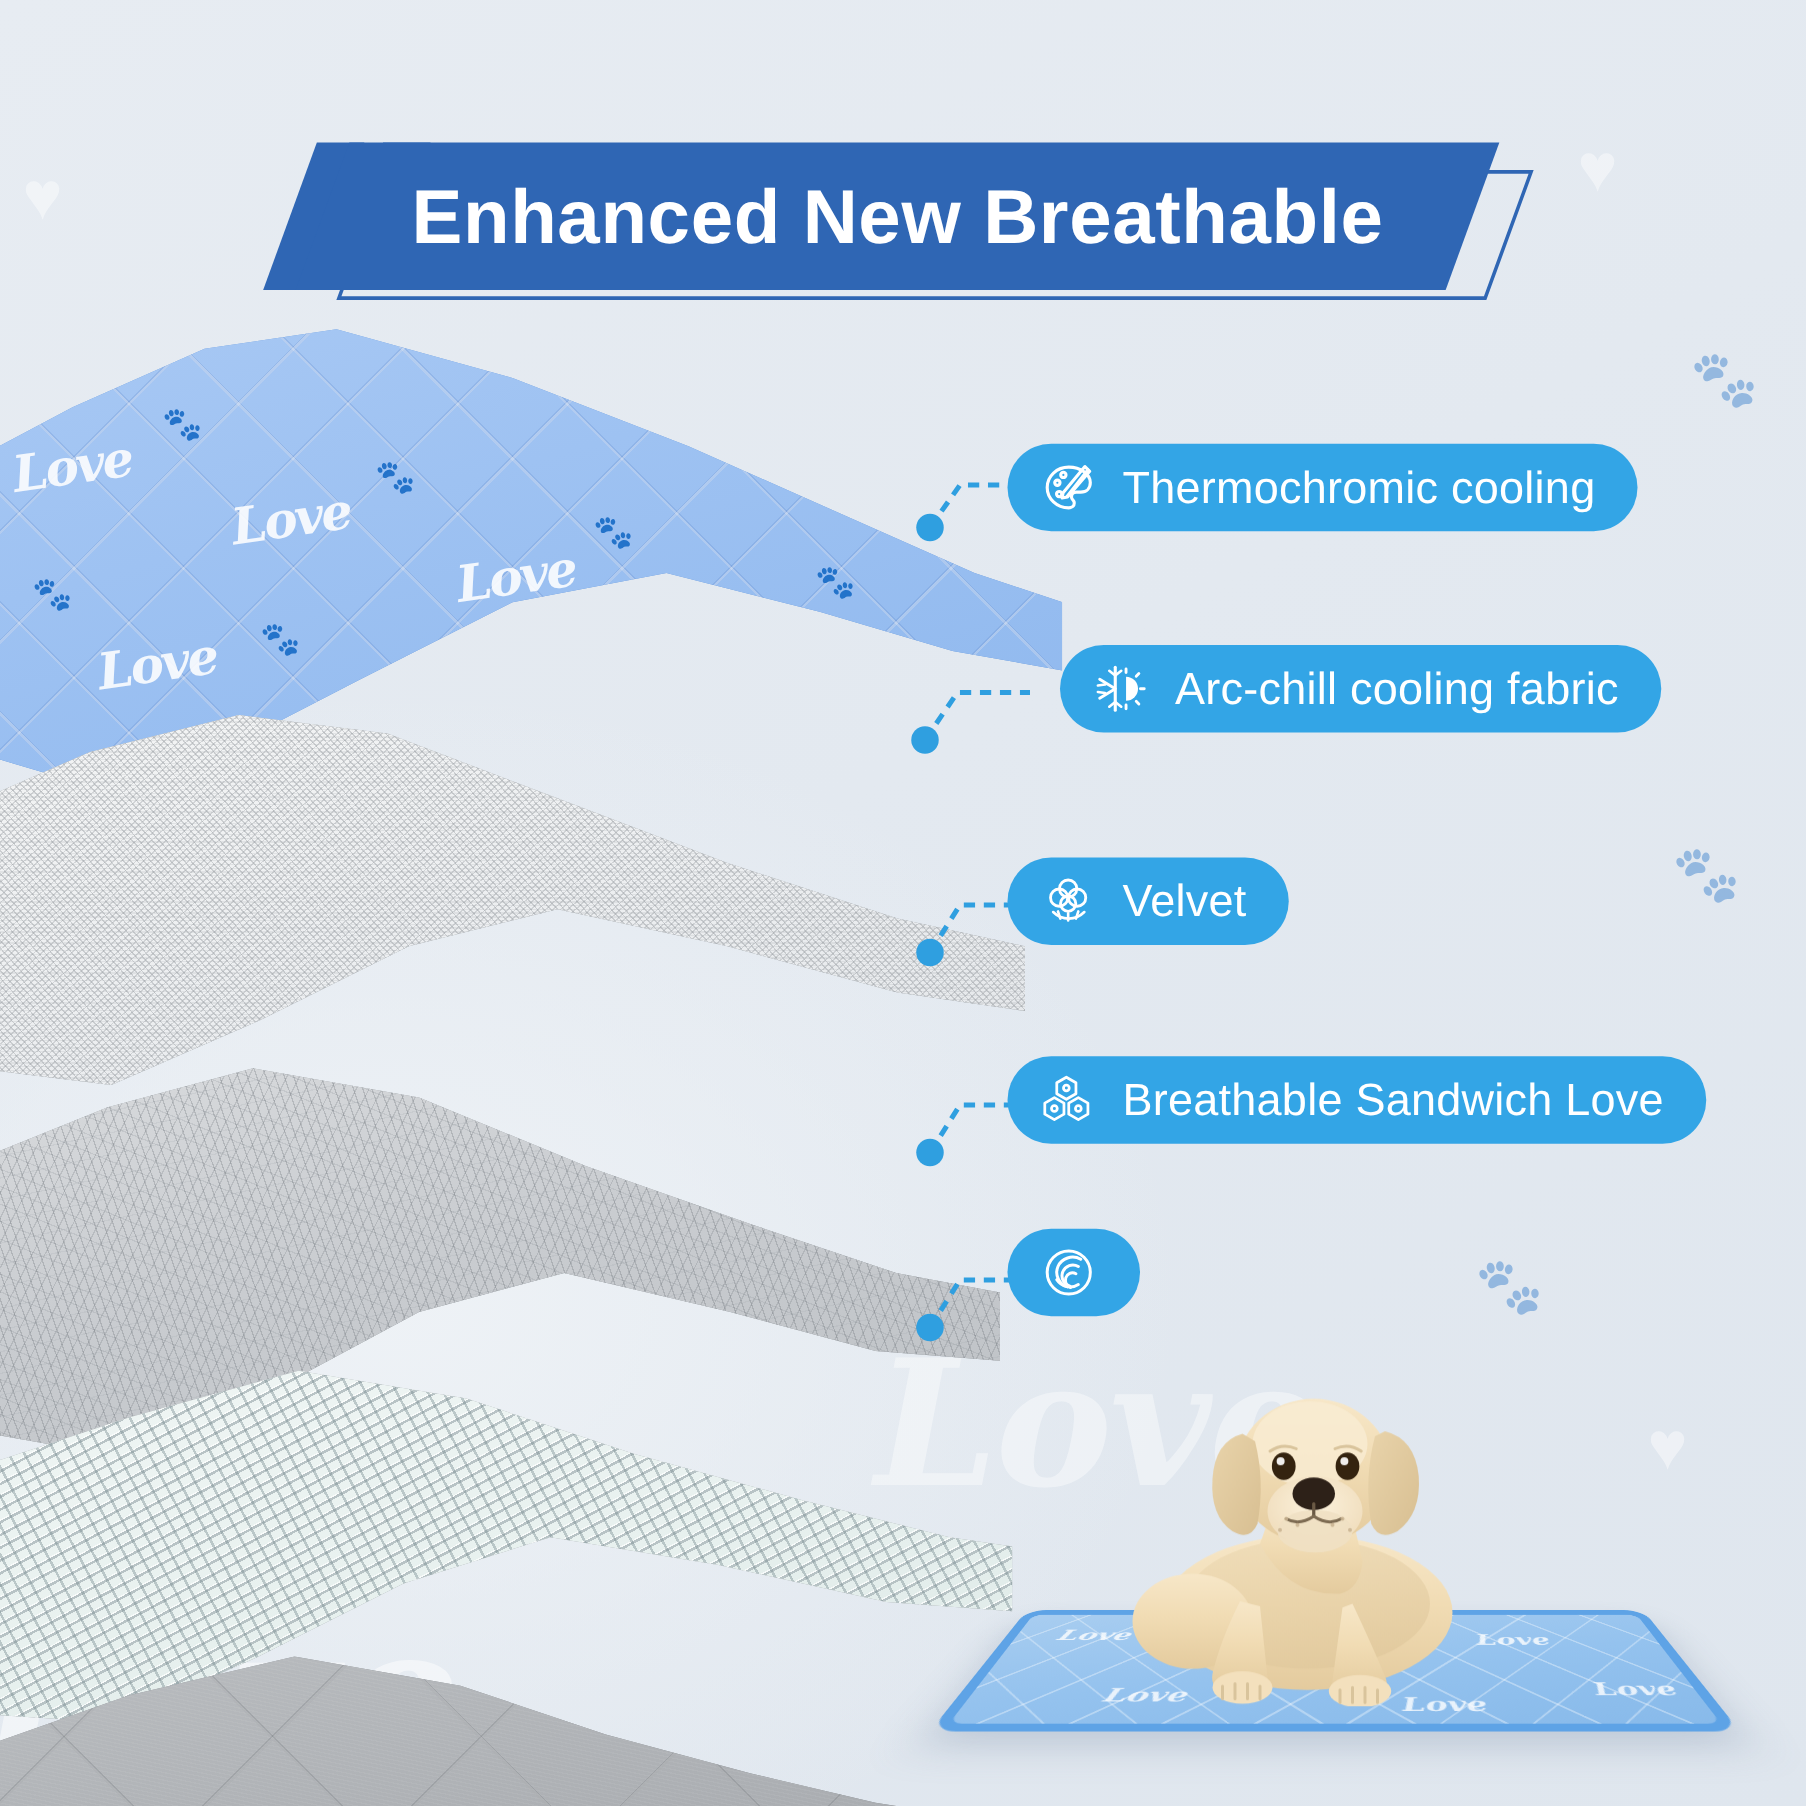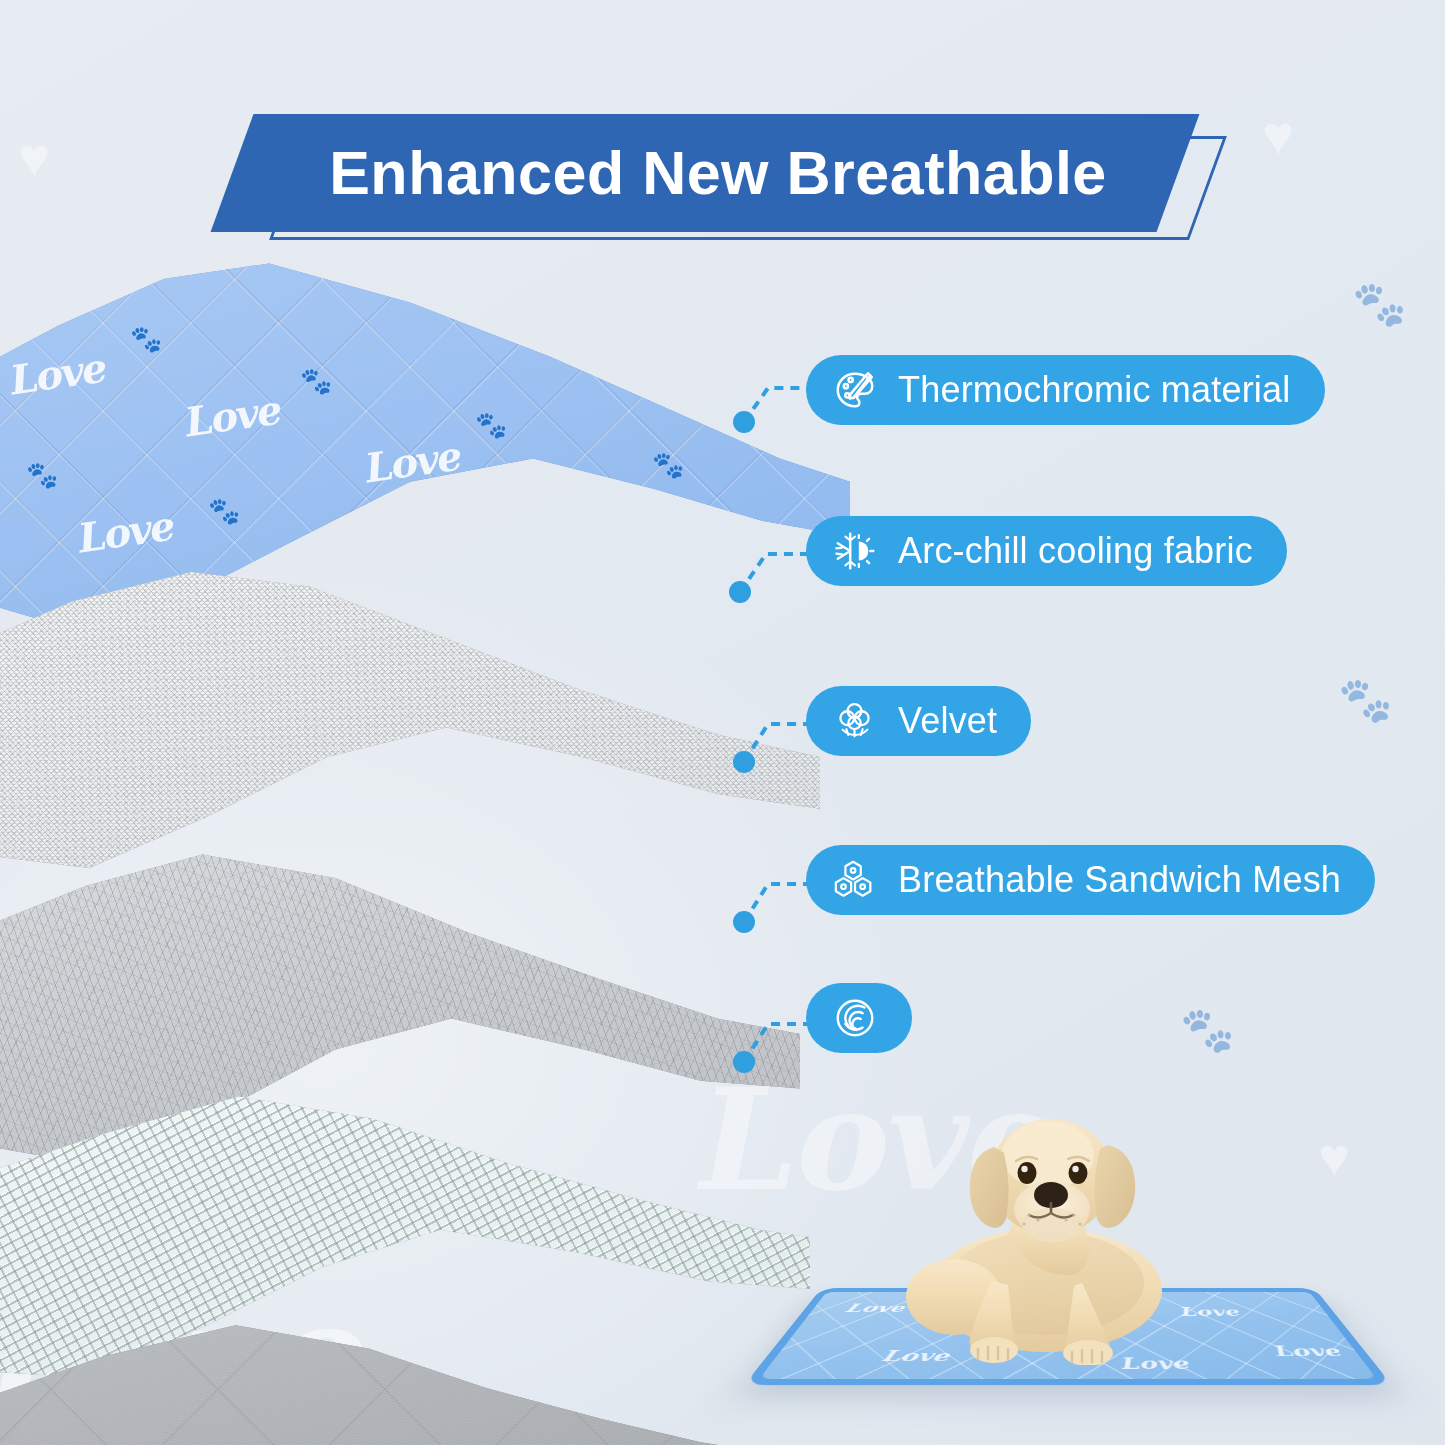--- a/index.html
+++ b/index.html
@@ -286,24 +286,24 @@
   <span class="picon">
     <svg viewBox="0 0 48 48" fill="none" stroke="#ffffff" stroke-width="2.6" stroke-linecap="round" stroke-linejoin="round">
       <path d="M24 7C14 7 6 14.6 6 24s8 17 18 17c3 0 4.6-1.8 4.6-4 0-1-.5-1.9-1.2-2.6-.7-.7-1.1-1.5-1.1-2.5 0-2.2 1.8-4 4-4H34c5 0 8-3.4 8-8C42 13.2 34 7 24 7z"></path>
       <circle cx="14.5" cy="20" r="2.2"></circle>
       <circle cx="19.5" cy="13.5" r="2.2"></circle>
       <circle cx="16" cy="29.5" r="2.2"></circle>
       <path d="M40 9 L22.5 31.5" stroke-width="2.4"></path>
       <path d="M37.5 6.5 L41.5 10.5 L23 32l-4.6.8.9-4.5z"></path>
     </svg>
   </span>
-  <span class="plabel">Thermochromic material</span>
-</div>
-
-<div class="pill" style="left:806px; top:516px;text-align:right;">
+  <span class="plabel">Thermochromic cooling</span>
+</div>
+
+<div class="pill" style="left:848px; top:516px;text-align:right;">
   <span class="picon">
     <svg viewBox="0 0 48 48" fill="none" stroke="#ffffff" stroke-width="2.4" stroke-linecap="round" stroke-linejoin="round">
       <path d="M19 6v36" stroke-width="2.6"></path>
       <path d="M6 16l13 8 M6 32l13-8" stroke-width="2.4"></path>
       <path d="M19 13l-5-4 M19 13l5-4 M19 35l-5 4 M19 35l5 4" stroke-width="2.2"></path>
       <path d="M10.5 20.5l-6 .8 M10.5 27.5l-6-.8" stroke-width="2.2"></path>
       <path d="M28 14a10 10 0 0 1 0 20z" fill="#ffffff" stroke="none"></path>
       <path d="M28 10.5v-3 M36.5 13.5l2.2-2.2 M40 24h3.2 M36.5 34.5l2.2 2.2 M28 37.5v3.2" stroke-width="2.4"></path>
     </svg>
   </span>
@@ -328,21 +328,21 @@
   <span class="picon">
     <svg viewBox="0 0 48 48" fill="none" stroke="#ffffff" stroke-width="2.3" stroke-linecap="round" stroke-linejoin="round">
       <path d="M22 5l8 4.6v9.2L22 23.4l-8-4.6V9.6z"></path>
       <path d="M12 22l8 4.6v9.2L12 40.4l-8-4.6v-9.2z"></path>
       <path d="M32 22l8 4.6v9.2l-8 4.6-8-4.6v-9.2z"></path>
       <circle cx="22" cy="14" r="2.4"></circle>
       <circle cx="12" cy="31" r="2.4"></circle>
       <circle cx="32" cy="31" r="2.4"></circle>
     </svg>
   </span>
-  <span class="plabel">Breathable Sandwich Mesh</span>
+  <span class="plabel">Breathable Sandwich Love</span>
 </div>
 
 <div class="pill" style="left:806px; top:983px;">
   <span class="picon">
     <svg viewBox="0 0 48 48" fill="none" stroke="#ffffff" stroke-width="2.5" stroke-linecap="round" stroke-linejoin="round">
       <circle cx="24" cy="24" r="18"></circle>
       <path d="M34 13c-7-4-16-1-19 6s1 15 8 17"></path>
       <path d="M32 19c-5-3-11-.5-13 4.5s1 10.5 6 12"></path>
       <path d="M30 25c-3.5-2-7.5 0-8.5 3.5s.8 7 4 8"></path>
       <path d="M14 30c4 6 12 8 18 4"></path>

